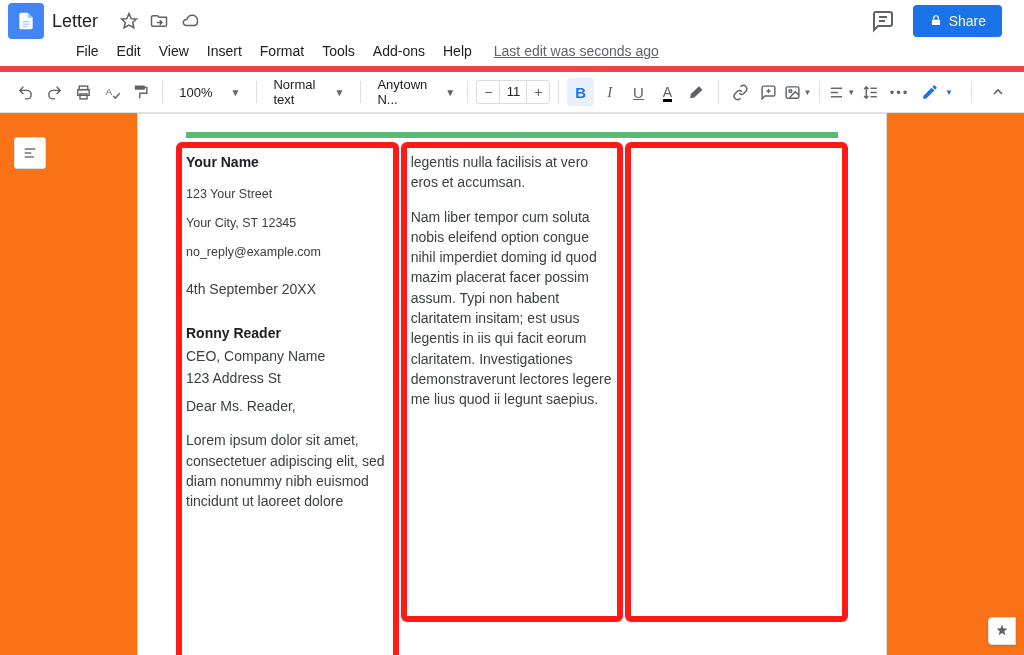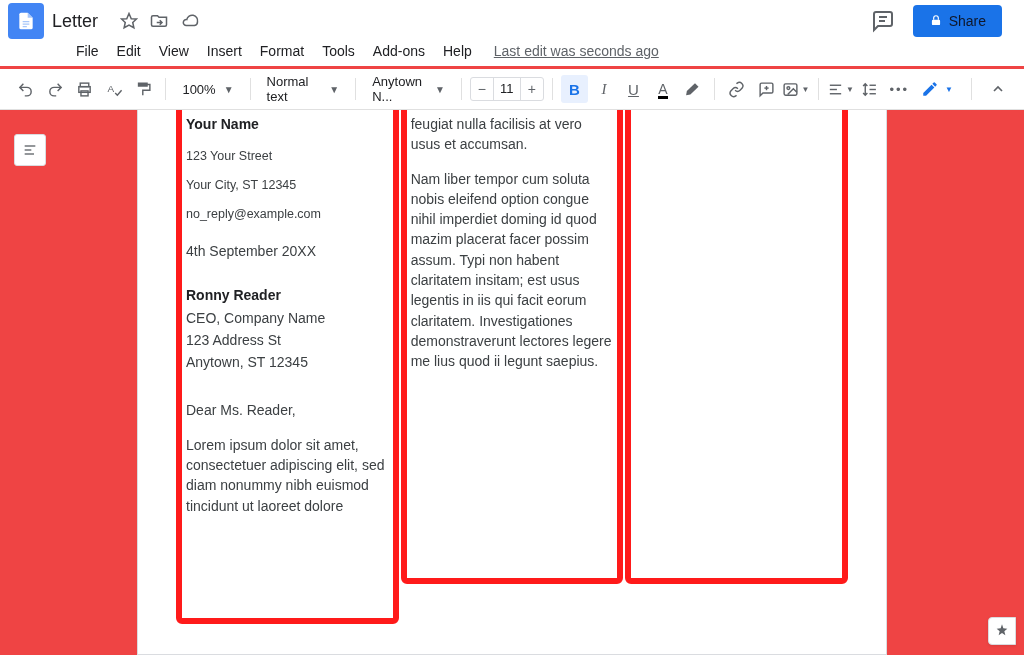--- a/index.html
+++ b/index.html
@@ -1,43 +1,43 @@
 <!DOCTYPE html>
 <html><head>
 <meta charset="utf-8">
 <style>
 * { box-sizing: border-box; margin: 0; padding: 0; }
 body { font-family: Arial, sans-serif; background: #fff; color: #202124; font-size: 13px; overflow: hidden; }
 .app { width: 1024px; height: 655px; display: flex; flex-direction: column; }
-.header { border-bottom: 3px solid #ef4444; }
+.header { border-bottom: 6px solid #ef4444; }
 .titlebar { display: flex; align-items: center; padding: 6px 8px 0 8px; height: 36px; }
 .logo { width: 36px; height: 36px; background: #4285f4; border-radius: 4px; display: flex; align-items: center; justify-content: center; margin-right: 8px; }
 .logo svg { width: 20px; height: 24px; }
 .title-area { flex: 1; }
 .doc-title { font-size: 18px; color: #202124; display: inline-block; vertical-align: middle; }
 .title-icons { display: inline-flex; align-items: center; gap: 12px; margin-left: 18px; vertical-align: middle; color: #5f6368; }
 .title-icons span, .title-icons svg { cursor: pointer; }
 .menubar { display: flex; align-items: center; padding: 0 8px 0 68px; height: 30px; gap: 2px; font-size: 14px; color: #202124; }
 .menubar .menu-item { padding: 4px 8px; border-radius: 3px; cursor: pointer; }
 .last-edit { color: #5f6368; text-decoration: underline; margin-left: 12px; cursor: pointer; }
 .header-right { display: flex; align-items: center; gap: 18px; padding-right: 14px; }
 .comment-icon { color: #5f6368; cursor: pointer; }
-.share-btn { background: #1a73e8; color: #0f172a; border: none; border-radius: 4px; padding: 8px 16px; font-size: 14px; font-weight: 500; cursor: pointer; display: flex; align-items: center; gap: 6px; }
+.share-btn { background: #1a73e8; color: #fef9c3; border: none; border-radius: 4px; padding: 8px 16px; font-size: 14px; font-weight: 500; cursor: pointer; display: flex; align-items: center; gap: 6px; }
 .toolbar { display: flex; align-items: center; padding: 6px 12px; gap: 2px; border-bottom: 1px solid #e0e0e0; background: #fff; }
 .tb-btn { width: 28px; height: 28px; display: flex; align-items: center; justify-content: center; color: #5f6368; cursor: pointer; border-radius: 3px; }
 .tb-btn.active { background: #e8f0fe; color: #1a73e8; }
 .tb-sep { width: 1px; height: 22px; background: #e0e0e0; margin: 0 6px; }
-.tb-select { display: flex; align-items: center; padding: 0 8px; height: 26px; color: #202124; cursor: pointer; font-size: 13px; gap: 8px; }
+.tb-select { display: flex; align-items: center; padding: 0 8px; height: 26px; color: #202124; cursor: pointer; font-size: 13px; gap: 18px; }
 .tb-select .caret { color: #5f6368; font-size: 10px; }
 .font-size-box { display: flex; align-items: center; border: 1px solid #dadce0; border-radius: 3px; height: 24px; }
 .font-size-box .fs-btn { width: 22px; text-align: center; color: #5f6368; cursor: pointer; font-size: 14px; line-height: 22px; }
 .font-size-box .fs-val { width: 28px; text-align: center; border-left: 1px solid #dadce0; border-right: 1px solid #dadce0; height: 22px; line-height: 22px; font-size: 13px; }
 .toolbar-right { margin-left: auto; display: flex; align-items: center; gap: 6px; }
 .edit-pill { display: flex; align-items: center; gap: 6px; color: #1a73e8; cursor: pointer; padding: 2px 6px; }
-.content { flex: 1; display: flex; background: #ef4444; overflow: hidden; position: relative; align-items: flex-end; }
+.content { flex: 1; display: flex; background: #f97316; overflow: hidden; position: relative; }
 .outline-tab { position: absolute; left: 14px; top: 24px; width: 32px; height: 32px; border: 1px solid #dadce0; background: #fff; border-radius: 3px; display: flex; align-items: center; justify-content: center; color: #5f6368; cursor: pointer; }
 .page-wrap { margin: 0 auto; padding-top: 0; }
 .page { width: 750px; min-height: 580px; background: #fff; border: 1px solid #dadce0; position: relative; padding: 18px 48px 0 48px; }
 .green-rule { height: 6px; background: #5bb974; margin: 0 0 14px 0; }
 .columns { display: flex; gap: 22px; }
 .col { flex: 1; position: relative; }
 .col-frame { position: absolute; border: 6px solid #ff1a1a; border-radius: 6px; z-index: 1; pointer-events: none; }
 .col1 .col-frame { left: -10px; top: -10px; right: -10px; height: 520px; }
 .col2 .col-frame { left: -10px; top: -10px; right: -10px; height: 480px; }
 .col3 .col-frame { left: -10px; top: -10px; right: -10px; height: 480px; }
@@ -260,30 +260,29 @@
           <div class="col col1">
             <div class="col-frame"></div>
             <div class="doc-text">
               <p class="bold">Your Name</p>
               <p class="small">123 Your Street</p>
               <p class="small">Your City, ST 12345</p>
               <p class="small" style="margin-bottom:18px">no_reply@example.com</p>
               <p style="margin-bottom:24px">4th September 20XX</p>
               <p class="bold" style="margin-bottom:2px">Ronny Reader</p>
               <p style="margin-bottom:2px">CEO, Company Name</p>
-              <p style="margin-bottom:2px">123 Address St</p>
-              <p style="margin-bottom:28px">Anytown, ST 12345</p>
+              <p style="margin-bottom:8px">123 Address St</p>
               <p>Dear Ms. Reader,</p>
               <p>Lorem ipsum dolor sit amet, consectetuer adipiscing elit, sed diam nonummy nibh euismod tincidunt ut laoreet dolore</p>
             </div>
           </div>
           <div class="col col2">
             <div class="col-frame"></div>
             <div class="doc-text">
-              <p>feugiat nulla facilisis at vero usus et accumsan.</p>
+              <p>legentis nulla facilisis at vero eros et accumsan.</p>
               <p>Nam liber tempor cum soluta nobis eleifend option congue nihil imperdiet doming id quod mazim placerat facer possim assum. Typi non habent claritatem insitam; est usus legentis in iis qui facit eorum claritatem. Investigationes demonstraverunt lectores legere me lius quod ii legunt saepius.</p>
             </div>
           </div>
           <div class="col col3">
             <div class="col-frame"></div>
             <div class="doc-text"></div>
           </div>
         </div>
       </div>
     </div>

